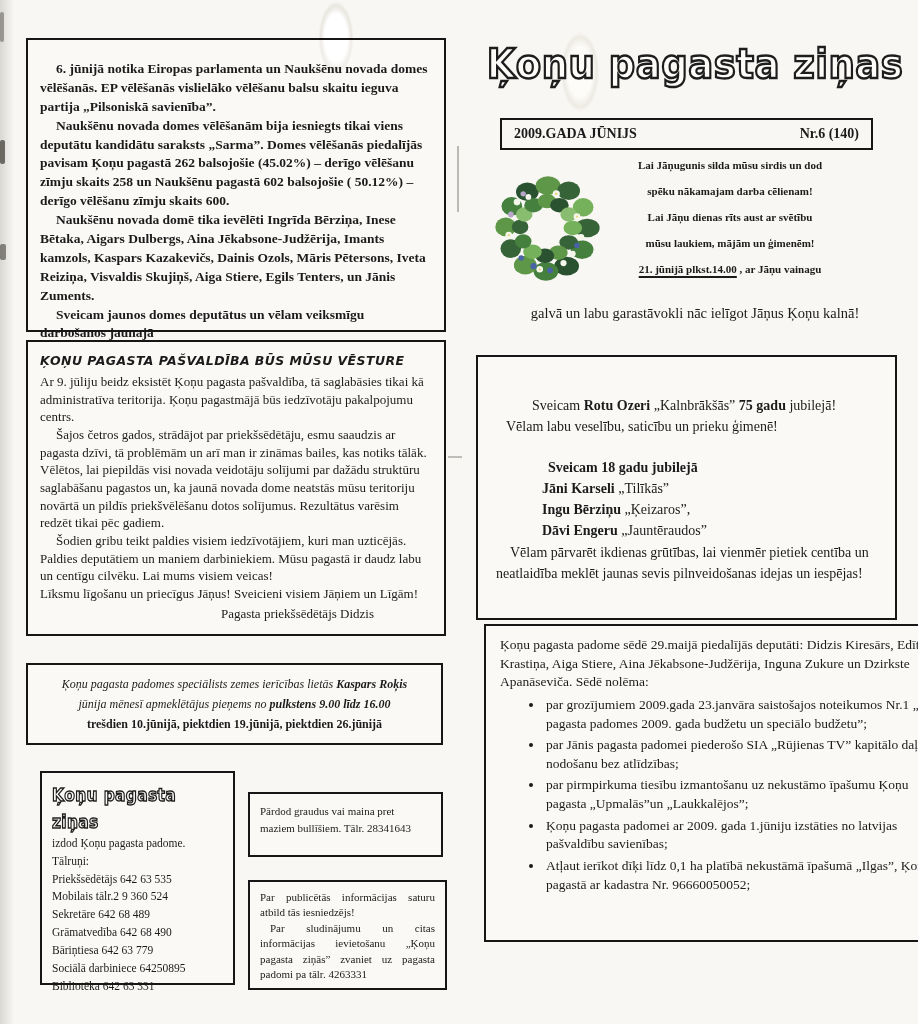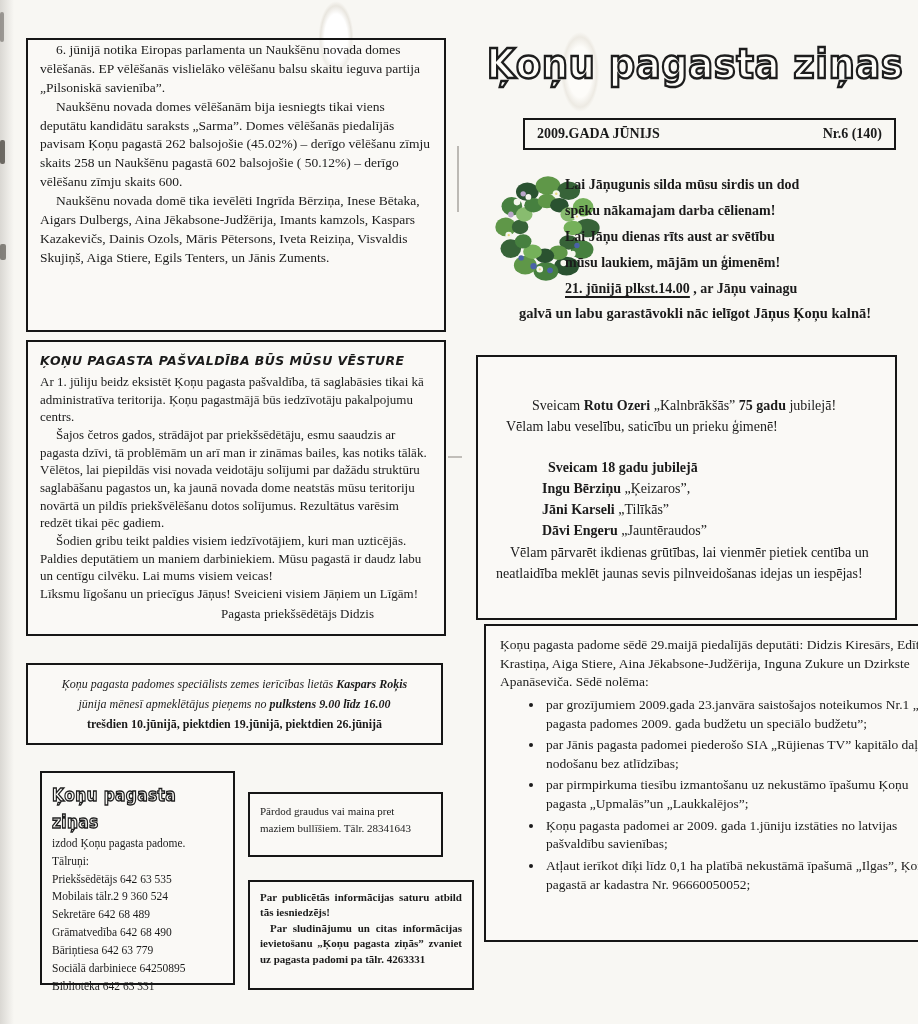--- a/index.html
+++ b/index.html
@@ -20,63 +20,63 @@
     background:radial-gradient(closest-side,#ffffff 52%,#e9e6df 70%,rgba(233,230,223,0) 80%);}
   .blob.b{left:556px;top:22px;width:48px;height:100px;
     background:radial-gradient(closest-side,#fdfcf9 50%,#edeae3 70%,rgba(237,234,227,0) 80%);}
   .mark{position:absolute;background:#8a867f;}
   .mark.m1{left:457px;top:146px;width:2px;height:66px;opacity:.55;}
   .mark.m2{left:448px;top:456px;width:14px;height:2px;opacity:.5;}
   
   .box{position:absolute;border:2px solid #161616;background:rgba(255,255,255,0.25);box-sizing:border-box;}
   .box p{margin:0;}
   
-  .box1{left:26px;top:38px;width:420px;height:294px;padding:1px 12px;
-    font-size:13.5px;line-height:1.4;}
+  .box1{left:26px;top:38px;width:420px;height:294px;padding:20px 12px;
+    font-size:13.5px;line-height:1.4;font-weight:bold;}
   .box1 p{text-indent:16px;}
   .box2{left:26px;top:340px;width:420px;height:296px;padding:8px 12px;
     font-size:13px;line-height:1.36;}
   .history-title{
     font-family:"DejaVu Sans", sans-serif;font-style:italic;font-weight:800;
     font-size:12.5px;letter-spacing:.4px;margin:2px 0 4px 0;}
   .box2 p.ind{text-indent:16px;}
   .signature{text-align:right;padding-right:58px;margin-top:2px !important;}
   .box3{left:26px;top:663px;width:417px;height:82px;padding:10px 6px 6px 6px;
     font-size:12px;line-height:1.65;text-align:center;font-style:italic;}
   .box3 b{}
   .box3 .s3b{font-style:normal;font-weight:bold;font-size:12px;}
   .box4{left:40px;top:771px;width:195px;height:214px;padding:8px 10px;
     font-size:11.5px;line-height:1.55;}
   .box5{left:248px;top:792px;width:195px;height:65px;padding:9px 10px;
     font-size:11px;line-height:1.5;}
-  .box6{left:248px;top:880px;width:226px;height:110px;padding:8px 10px;
-    font-size:11px;line-height:1.4;font-weight:bold;}
+  .box6{left:248px;top:880px;width:199px;height:110px;padding:8px 10px;
+    font-size:11px;line-height:1.4;}
   .box6 p{text-align:justify;}
   .box6 p + p{text-indent:10px;}
   .m-line{white-space:nowrap;}
   
   .outline-text{font-family:"DejaVu Sans", sans-serif;font-weight:bold;color:#141414;}
   @supports (-webkit-text-stroke: 1px black){
     .outline-text{color:#fdfcf8;-webkit-text-stroke:2.2px #1d1d1d;}
     .logo-small{-webkit-text-stroke:1.2px #1d1d1d;}
   }
   .main-title{position:absolute;left:480px;top:40px;width:430px;margin:0;
     text-align:center;font-size:37px;letter-spacing:0.5px;transform:scaleY(1.12);
     transform-origin:top center;}
   .logo-small{font-size:15.5px;letter-spacing:0.3px;margin:0 0 6px 0;transform:scaleY(1.15);transform-origin:left top;}
   
-  .date-bar{position:absolute;left:523px;top:118px;width:373px;height:32px;
+  .date-bar{position:absolute;left:500px;top:118px;width:373px;height:32px;
     border:2px solid #161616;box-sizing:border-box;display:flex;
     justify-content:space-between;align-items:center;padding:0 12px;
     font-weight:bold;font-size:14px;}
   .wreath{position:absolute;left:486px;top:160px;width:124px;height:140px;}
-  .greeting{position:absolute;left:565px;top:172px;width:330px;
-    font-weight:bold;font-size:14px;line-height:26px;z-index:3;}
+  .greeting{position:absolute;left:565px;top:152px;width:330px;text-align:center;
+    font-weight:bold;font-size:11px;line-height:26px;z-index:3;}
   .g-wide{position:absolute;left:480px;top:300px;width:430px;text-align:center;
-    font-weight:bold;font-size:14.5px;line-height:26px;}
+    font-weight:normal;font-size:14.5px;line-height:26px;}
   .greeting .u{text-decoration:underline;text-decoration-thickness:1.5px;text-underline-offset:3px;}
   .jubilee{left:476px;top:355px;width:421px;height:265px;padding:38px 14px 8px 14px;
     font-size:14px;line-height:1.5;}
   .jubilee .j1{padding-left:40px;}
   .jubilee .j2{padding-left:14px;}
   .jubilee .j3{padding-left:56px;margin-top:20px;font-weight:bold;}
   .jubilee .jn{padding-left:50px;}
   .jubilee .j7{padding-left:4px;text-indent:14px;margin-top:1px;}
   .council{left:484px;top:624px;width:484px;height:318px;padding:10px 14px;
     font-size:13.5px;line-height:1.38;}
@@ -94,25 +94,26 @@
   <div class="speck s3"></div>
   <div class="blob a"></div>
   <div class="blob b"></div>
   <div class="mark m1"></div>
   <div class="mark m2"></div>
 
   <section class="box box1">
     <p>6. jūnijā notika Eiropas parlamenta un Naukšēnu novada domes vēlēšanās. EP vēlēšanās vislielāko vēlēšanu balsu skaitu ieguva partija „Pilsoniskā savienība”.</p>
     <p>Naukšēnu novada domes vēlēšanām bija iesniegts tikai viens deputātu kandidātu saraksts „Sarma”. Domes vēlēšanās piedalījās pavisam Ķoņu pagastā 262 balsojošie (45.02%) – derīgo vēlēšanu zīmju skaits 258 un Naukšēnu pagastā 602 balsojošie ( 50.12%) – derīgo vēlēšanu zīmju skaits 600.</p>
     <p>Naukšēnu novada domē tika ievēlēti Ingrīda Bērziņa, Inese Bētaka, Aigars Dulbergs, Aina Jēkabsone-Judžērija, Imants kamzols, Kaspars Kazakevičs, Dainis Ozols, Māris Pētersons, Iveta Reiziņa, Visvaldis Skujiņš, Aiga Stiere, Egils Tenters, un Jānis Zuments.</p>
+    <p>Sveicam jaunos domes  deputātus un vēlam veiksmīgu darbošanos jaunajā</p>
   </section>
 
   <section class="box box2">
     <h2 class="history-title">ĶOŅU PAGASTA PAŠVALDĪBA BŪS MŪSU VĒSTURE</h2>
-    <p>Ar 1. jūliju beidz eksistēt Ķoņu pagasta pašvaldība, tā saglabāsies tikai kā administratīva teritorija. Ķoņu pagastmājā būs iedzīvotāju pakalpojumu centrs.</p>
+    <p>Ar 9. jūliju beidz eksistēt Ķoņu pagasta pašvaldība, tā saglabāsies tikai kā administratīva teritorija. Ķoņu pagastmājā būs iedzīvotāju pakalpojumu centrs.</p>
     <p class="ind">Šajos četros gados, strādājot par priekšsēdētāju, esmu saaudzis ar pagasta dzīvi, tā problēmām un arī man ir zināmas bailes, kas notiks tālāk. Vēlētos, lai piepildās visi novada veidotāju solījumi par dažādu struktūru saglabāšanu pagastos un, ka jaunā novada dome neatstās mūsu teritoriju novārtā un pildīs priekšvēlēšanu dotos solījumus. Rezultātus varēsim redzēt tikai pēc gadiem.</p>
     <p class="ind">Šodien gribu teikt paldies visiem iedzīvotājiem, kuri man uzticējās. Paldies deputātiem un maniem darbiniekiem. Mūsu pagastā ir daudz labu un centīgu cilvēku. Lai mums visiem veicas!</p>
     <p>Līksmu līgošanu un priecīgus Jāņus! Sveicieni visiem Jāņiem un Līgām!</p>
     <p class="signature">Pagasta priekšsēdētājs Didzis</p>
   </section>
 
   <section class="box box3">
     <p><span>Ķoņu pagasta padomes speciālists zemes ierīcības lietās </span><b>Kaspars Roķis</b></p>
     <p><span>jūnija mēnesī apmeklētājus pieņems no </span><b>pulkstens  9.00 līdz 16.00</b></p>
     <p class="s3b">trešdien   10.jūnijā, piektdien 19.jūnijā, piektdien 26.jūnijā</p>
@@ -205,22 +206,22 @@
     <div>Lai Jāņu dienas rīts aust ar svētību</div>
     <div>mūsu laukiem, mājām un ģimenēm!</div>
     <div><span class="u">21. jūnijā plkst.14.00</span><span> , ar Jāņu vainagu</span></div>
   </div>
   <div class="g-wide">galvā un labu garastāvokli nāc ielīgot Jāņus Ķoņu kalnā!</div>
 
   <section class="box jubilee">
     <p class="j1"><span>Sveicam  </span><b>Rotu Ozeri</b><span> „Kalnbrākšās” </span><b>75 gadu</b><span> jubilejā!</span></p>
     <p class="j2">Vēlam labu veselību, saticību un prieku  ģimenē!</p>
     <p class="j3">Sveicam 18 gadu jubilejā</p>
+    <p class="jn"><b>Jāni Karseli</b><span> „Tilīkās”</span></p>
     <p class="jn"><b>Ingu Bērziņu</b><span>  „Ķeizaros”,</span></p>
-    <p class="jn"><b>Jāni Karseli</b><span> „Tilīkās”</span></p>
     <p class="jn"><b>Dāvi Engeru</b><span> „Jauntēraudos”</span></p>
     <p class="j7">Vēlam pārvarēt ikdienas grūtības, lai  vienmēr pietiek centība un neatlaidība meklēt  jaunas sevis pilnveidošanas idejas un iespējas!</p>
   </section>
 
   <section class="box council">
     <p>Ķoņu pagasta padome sēdē 29.maijā piedalījās deputāti: Didzis Kiresārs, Edīte Krastiņa, Aiga Stiere, Aina Jēkabsone-Judžērija, Inguna Zukure un Dzirkste Apanāseviča. Sēdē nolēma:</p>
     <ul>
       <li>par grozījumiem 2009.gada 23.janvāra saistošajos noteikumos Nr.1 „Par pagasta padomes 2009. gada budžetu un speciālo budžetu”;</li>
       <li>par Jānis pagasta padomei piederošo SIA „Rūjienas TV” kapitālo daļu nodošanu bez atlīdzības;</li>
       <li>par pirmpirkuma tiesību izmantošanu uz nekustāmo īpašumu Ķoņu pagasta „Upmalās”un  „Laukkalējos”;</li>

